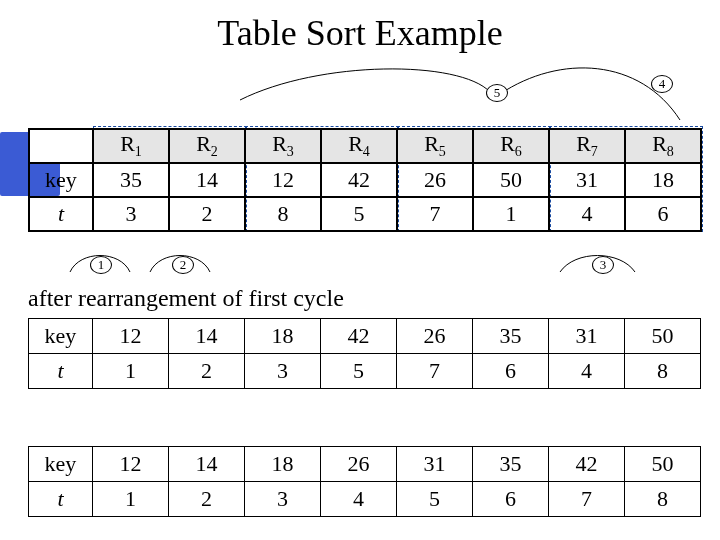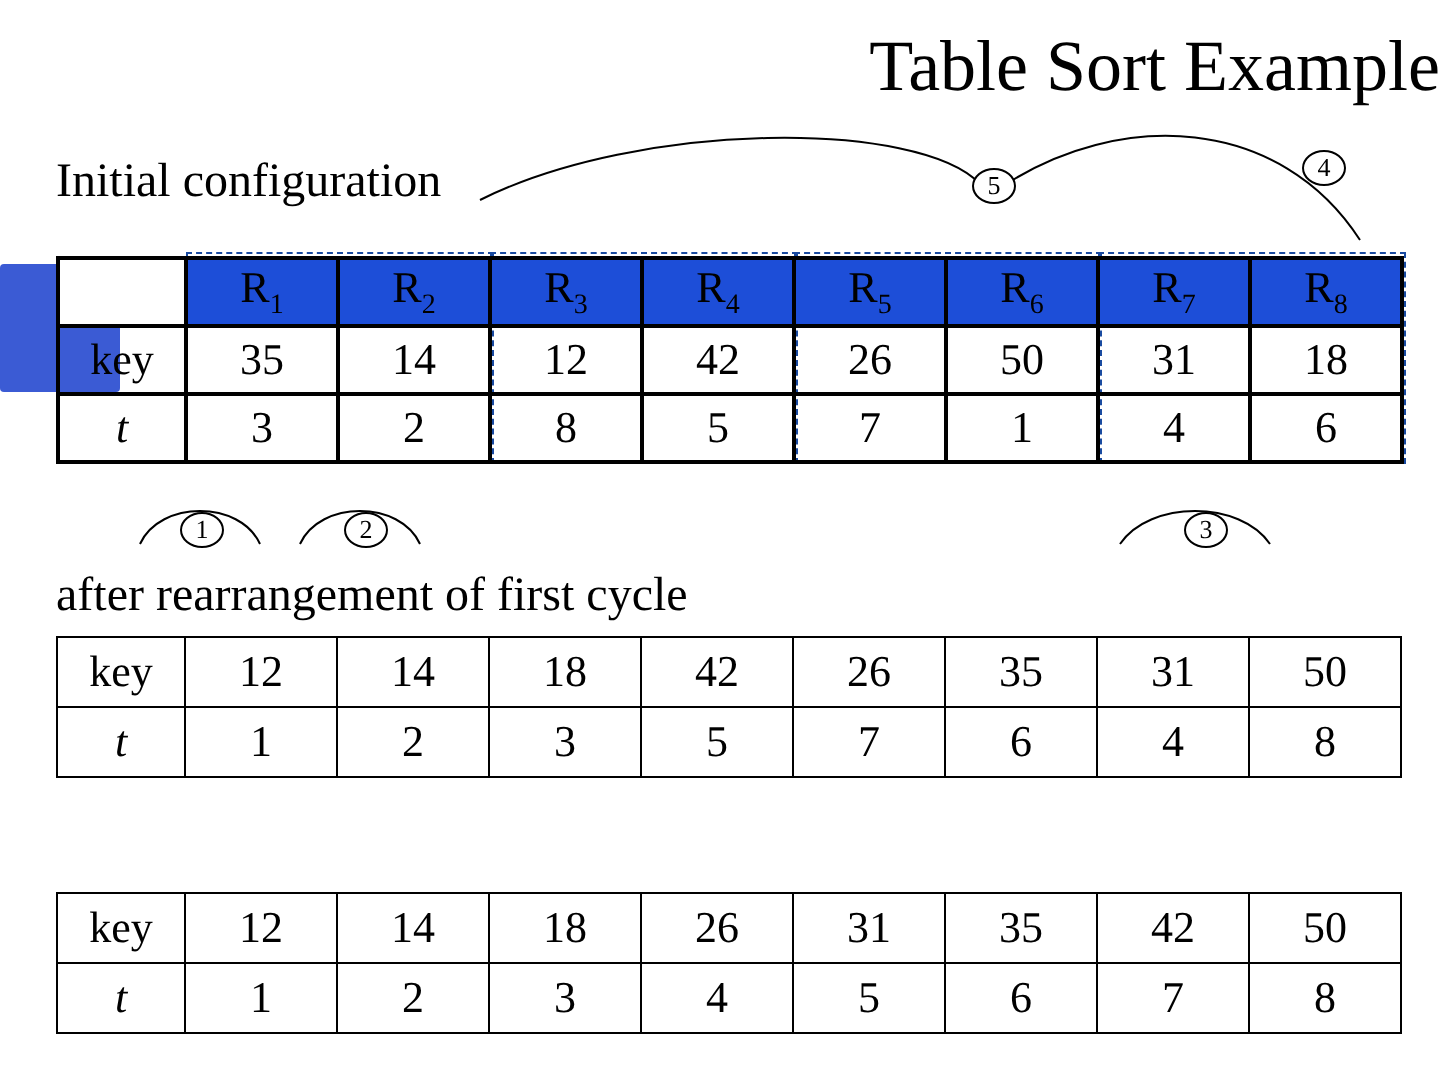--- a/index.html
+++ b/index.html
@@ -14,21 +14,21 @@
   .slide {
     position: relative;
     width: 720px;
     height: 540px;
   }
   .title {
     position: absolute;
     top: 12px;
     left: 0;
     width: 720px;
-    text-align: right;
+    text-align: center;
     font-size: 36px;
   }
   .subtitle1 {
     position: absolute;
     top: 78px;
     left: 28px;
     font-size: 24px;
   }
   .after1 {
     position: absolute;
@@ -88,21 +88,21 @@
     font-size: 22px;
     padding: 0;
     height: 32px;
   }
   .hdr-col { width: 64px; }
   .cell-col { width: 76px; }
 
   
   .tbl1 { left: 28px; top: 128px; width: 672px; z-index: 3; }
   .tbl1 td { border: 2px solid #000; }
-  .tbl1 .hdr-cell { background: #1d4ed8; }
+  .tbl1 .hdr-cell { background: #e5e5e5; }
   .tbl1 .corner { background: #fff; }
   .sub { font-size: 14px; vertical-align: sub; }
 
   
   .tbl2 { left: 28px; top: 318px; width: 672px; }
   .tbl2 td { border: 1px solid #000; height: 34px; }
 
   
   .tbl3 { left: 28px; top: 446px; width: 672px; }
   .tbl3 td { border: 1px solid #000; height: 34px; }
@@ -111,21 +111,20 @@
   .co-low { top: 256px; }
 
 </style>
 </head>
 <body>
 
 <div class="slide">
 
   <div class="title">Table Sort Example</div>
 
-  <div class="subtitle1">Initial configuration</div>
 
   <svg width="720" height="540" style="position:absolute;left:0;top:0;pointer-events:none;z-index:1">
     <path d="M 240 100 C 320 60, 460 60, 490 92" stroke="#000" fill="none" stroke-width="1"></path>
     <path d="M 500 94 C 560 54, 640 58, 680 120" stroke="#000" fill="none" stroke-width="1"></path>
 
     <path d="M 70 272 C 80 250, 120 250, 130 272" stroke="#000" fill="none" stroke-width="1"></path>
     <path d="M 150 272 C 160 250, 200 250, 210 272" stroke="#000" fill="none" stroke-width="1"></path>
     <path d="M 560 272 C 575 250, 620 250, 635 272" stroke="#000" fill="none" stroke-width="1"></path>
   </svg>
 

